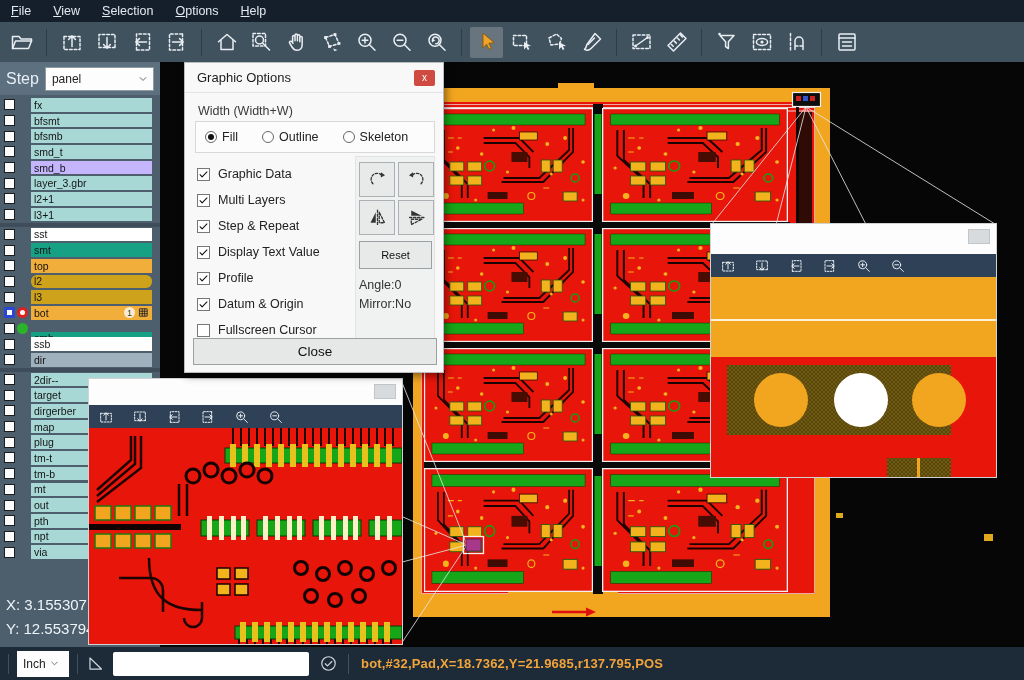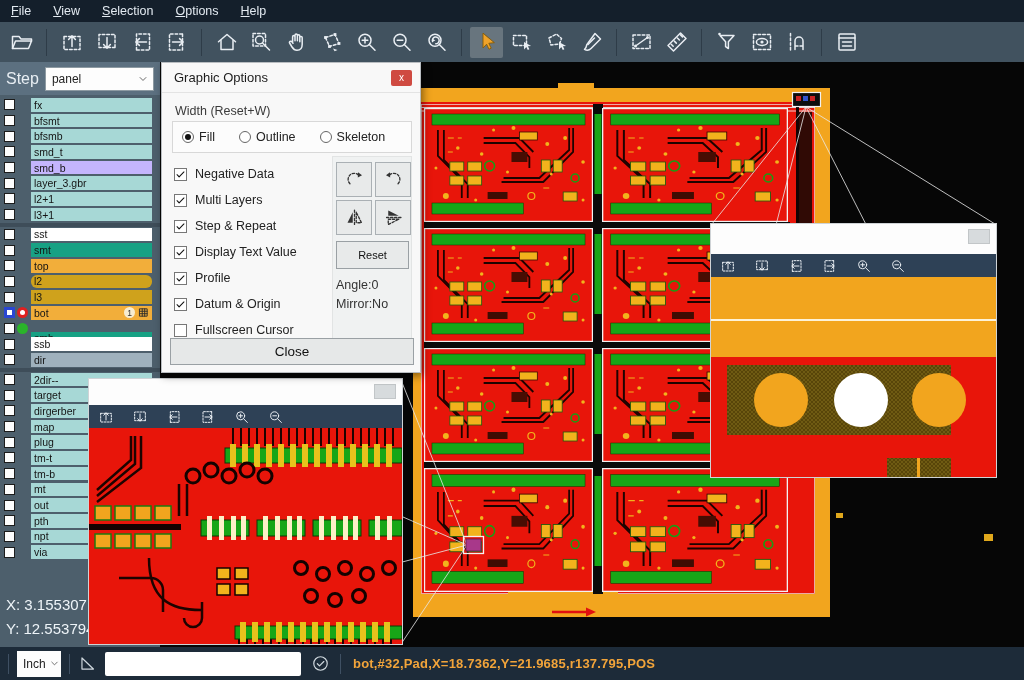--- a/index.html
+++ b/index.html
@@ -58,21 +58,21 @@
   .mag-title { position:relative; flex:none; background:#fdfdfd; }
   #lmag .mag-title { height:26px; } #rmag .mag-title { height:30px; }
   .mag-btn { position:absolute; right:6px; top:5px; width:22px; height:15px; background:#d7dbdd; border:1px solid #c2c6c8; }
   .mag-tools { flex:none; height:23px; background:#2e4156; display:flex; align-items:center;
                padding-left:8px; gap:17px; color:#dde5eb; }
   .mag-tools .tb-btn { width:17px; height:17px; margin:0; }
   .mag-tools svg { width:16px; height:16px; }
   .mag-content { flex:1; position:relative; overflow:hidden; background:#e8150a; }
 
   
-  #dialog { left:161px; top:62px; width:260px; height:311px; background:#f8f8f8;
+  #dialog { left:184px; top:62px; width:260px; height:311px; background:#f8f8f8;
             border:1px solid #b9bdc1; box-shadow:2px 3px 8px rgba(0,0,0,.45); z-index:7; font-size:12.5px; }
   #dlg-title { height:30px; border-bottom:1px solid #e3e3e3; display:flex; align-items:center;
                padding-left:12px; font-size:13px; color:#1b1b1b; position:relative; }
   #dlg-close { position:absolute; right:8px; top:7px; width:21px; height:16px; background:#cf4a41;
                color:#fff; font-size:10px; line-height:15px; text-align:center; border-radius:2px; }
   #dlg-width { position:absolute; left:13px; top:41px; color:#3a3a3a; }
   #radio-box { position:absolute; left:10px; top:58px; width:240px; height:32px; border:1px solid #d8d8d8;
                background:#fcfcfc; display:flex; align-items:center; padding:0 9px; gap:24px; }
   .radio { display:flex; align-items:center; gap:5px; color:#222; }
   .r-circ { width:12px; height:12px; border-radius:50%; border:1px solid #666; background:#fff;
@@ -94,21 +94,21 @@
   #angle-txt, #mirror-txt { color:#333; margin-top:9px; }
   #mirror-txt { margin-top:5px; }
   #close-btn { position:absolute; left:8px; bottom:7px; width:244px; height:27px; background:#e6e8e8;
                border:1px solid #9aa0a4; font-size:13.5px; color:#111; display:flex;
                align-items:center; justify-content:center; }
 
   
   #statusbar { left:0; top:647px; width:1024px; height:33px; background:#1d2b39; z-index:10;
                display:flex; align-items:center; }
   .sb-sep { width:1px; height:20px; background:#3f5063; }
-  #unitcombo { width:44px; height:26px; background:#fdfdfd; margin:0 0 0 8px; display:flex;
+  #unitcombo { width:52px; height:26px; background:#fdfdfd; margin:0 0 0 8px; display:flex;
                align-items:center; font-size:12px; color:#222; padding-left:6px; }
   #unitcombo svg { width:13px; height:13px; color:#555; margin-left:2px; }
   #angle-ico { color:#cfd8de; width:19px; height:19px; margin:0 8px; }
   #cmd-input { width:196px; height:24px; border:none; background:#fff; border-radius:2px; padding:0 6px;
                font-size:12px; }
   #apply-ico { color:#cfd8de; width:19px; height:19px; margin:0 10px 0 10px; }
   #sb-msg { color:#f2a43a; font-size:13px; font-weight:600; letter-spacing:.2px; margin-left:12px; }
   .sb-gap { width:8px; }
 </style>
 </head>
@@ -800,21 +800,21 @@
       </g>
     </svg>
   </div>
 </div>
 
 <div id="dialog" class="abs">
   <div id="dlg-title">
     <span>Graphic Options</span>
     <div id="dlg-close">x</div>
   </div>
-  <div id="dlg-width">Width (Reset+W)</div>
+  <div id="dlg-width">Width (Width+W)</div>
   <div id="radio-box">
       <div class="radio">
         <div class="r-circ sel"></div>
         <span>Fill</span>
       </div>
       <div class="radio">
         <div class="r-circ"></div>
         <span>Outline</span>
       </div>
       <div class="radio">
@@ -822,21 +822,21 @@
         <span>Skeleton</span>
       </div>
     </div>
   <div id="chk-col">
       <div class="chk-row">
         <div class="c-box">
           <svg class="ic" viewBox="0 0 24 24">
             <path d="M4.5,12.5 l4.5,4.5 L19.5,6.5"></path>
           </svg>
         </div>
-        <span>Negative Data</span>
+        <span>Graphic Data</span>
       </div>
       <div class="chk-row">
         <div class="c-box">
           <svg class="ic" viewBox="0 0 24 24">
             <path d="M4.5,12.5 l4.5,4.5 L19.5,6.5"></path>
           </svg>
         </div>
         <span>Multi Layers</span>
       </div>
       <div class="chk-row">

